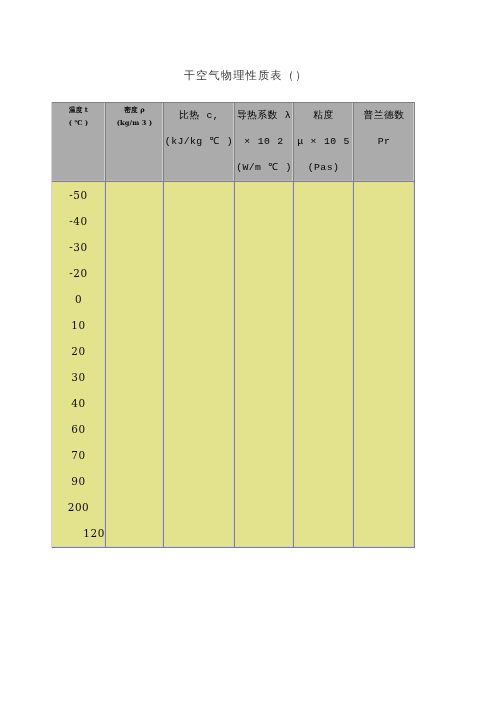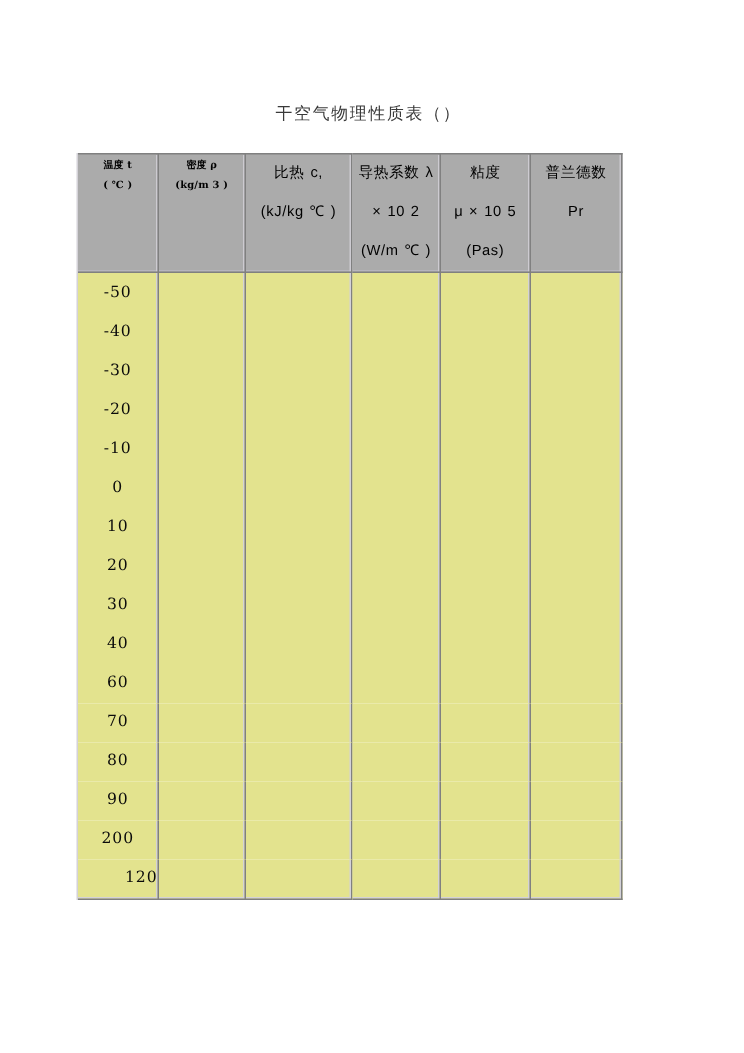--- a/index.html
+++ b/index.html
@@ -43,21 +43,21 @@
   }
   .brow.lastrow td{
     border-bottom:1px solid #808080;
     box-shadow:inset -1px 0 0 #d4d2d8, inset 0 -1px 0 #d4d2d8;
     text-align:right;
   }
 
   .ln{display:block;}
   .sm{font-size:6.6px;font-family:"DejaVu Serif",serif;font-weight:bold;
       line-height:12.6px;letter-spacing:0.15px;}
-  .md{font-size:9.8px;font-family:Liberation Sans, sans-serif;font-weight:normal;
+  .md{font-size:9.8px;font-family:Liberation Mono, monospace;font-weight:normal;
       line-height:26px;letter-spacing:0.4px;word-spacing:0.8px;}
 </style>
 </head>
 <body>
 
 <div class="page">
 
   <div class="doc-title">干空气物理性质表（）</div>
 
   <table class="tbl">
@@ -116,28 +116,20 @@
         </tr>
         <tr class="brow">
           <td class="firstcol" style="width: 53px;">-20</td>
           <td class="" style="width: 57px;"></td>
           <td class="" style="width: 70px;"></td>
           <td class="" style="width: 58px;"></td>
           <td class="" style="width: 59px;"></td>
           <td class="lastcol" style="width: 60px;"></td>
         </tr>
         <tr class="brow">
-          <td class="firstcol" style="width: 53px;">-10</td>
-          <td class="" style="width: 57px;"></td>
-          <td class="" style="width: 70px;"></td>
-          <td class="" style="width: 58px;"></td>
-          <td class="" style="width: 59px;"></td>
-          <td class="lastcol" style="width: 60px;"></td>
-        </tr>
-        <tr class="brow">
           <td class="firstcol" style="width: 53px;">0</td>
           <td class="" style="width: 57px;"></td>
           <td class="" style="width: 70px;"></td>
           <td class="" style="width: 58px;"></td>
           <td class="" style="width: 59px;"></td>
           <td class="lastcol" style="width: 60px;"></td>
         </tr>
         <tr class="brow">
           <td class="firstcol" style="width: 53px;">10</td>
           <td class="" style="width: 57px;"></td>
@@ -173,28 +165,20 @@
         <tr class="brow">
           <td class="firstcol" style="width: 53px;">60</td>
           <td class="" style="width: 57px;"></td>
           <td class="" style="width: 70px;"></td>
           <td class="" style="width: 58px;"></td>
           <td class="" style="width: 59px;"></td>
           <td class="lastcol" style="width: 60px;"></td>
         </tr>
         <tr class="brow">
           <td class="firstcol" style="width: 53px;">70</td>
-          <td class="" style="width: 57px;"></td>
-          <td class="" style="width: 70px;"></td>
-          <td class="" style="width: 58px;"></td>
-          <td class="" style="width: 59px;"></td>
-          <td class="lastcol" style="width: 60px;"></td>
-        </tr>
-        <tr class="brow">
-          <td class="firstcol" style="width: 53px;">80</td>
           <td class="" style="width: 57px;"></td>
           <td class="" style="width: 70px;"></td>
           <td class="" style="width: 58px;"></td>
           <td class="" style="width: 59px;"></td>
           <td class="lastcol" style="width: 60px;"></td>
         </tr>
         <tr class="brow">
           <td class="firstcol" style="width: 53px;">90</td>
           <td class="" style="width: 57px;"></td>
           <td class="" style="width: 70px;"></td>

